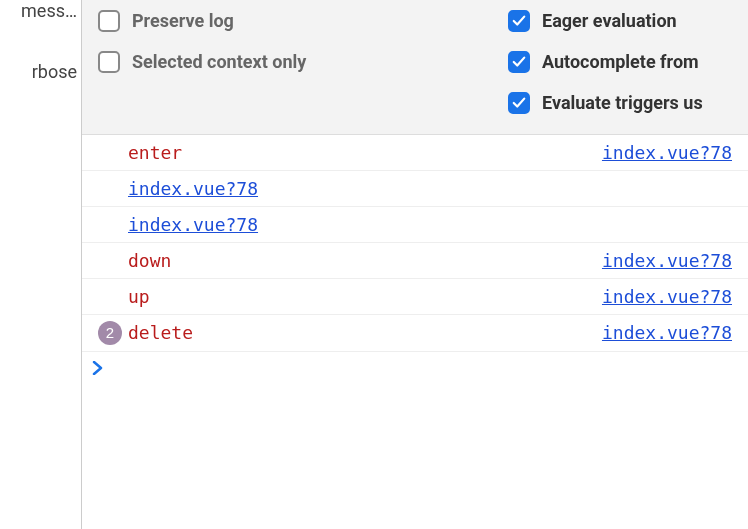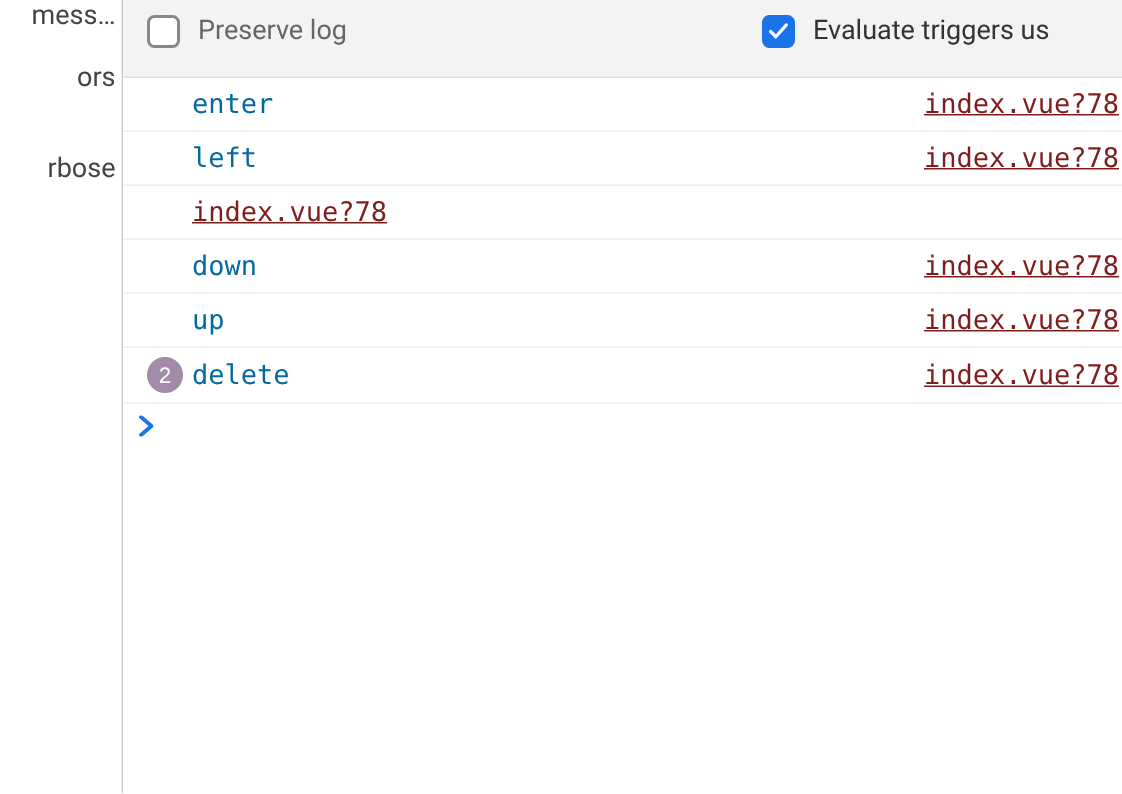--- a/index.html
+++ b/index.html
@@ -60,21 +60,21 @@
     margin-left: 6px;
     margin-top: 2px;
     cursor: pointer;
   }
   .checkbox.checked {
     background: #1a73e8;
     border-color: #1a73e8;
   }
   .checkbox.checked svg { display: block; }
   .checkbox svg { display: none; width: 14px; height: 14px; }
-  .setting-label { color: #666; line-height: 1.4; }
+  .setting-label { color: #666; line-height: 1.4; font-weight: bold; }
   .setting-label.checked { color: #333; }
   .console {
     flex: 1;
     overflow: hidden;
     font-family: Menlo, Consolas, monospace;
     font-size: 18px;
   }
   .log-row {
     display: flex;
     align-items: center;
@@ -91,81 +91,101 @@
     font-size: 15px;
     display: flex;
     align-items: center;
     justify-content: center;
     margin-left: 10px;
     margin-right: 6px;
     flex-shrink: 0;
     font-family: -apple-system, sans-serif;
   }
   .log-indent { width: 40px; flex-shrink: 0; }
-  .log-msg { flex: 1; color: #0369a1; }
+  .log-msg { flex: 1; color: #b91c1c; }
   .log-source {
-    color: #7f1d1d;
+    color: #1d4ed8;
     text-decoration: underline;
-    padding-right: 2px;
+    padding-right: 16px;
     white-space: nowrap;
     cursor: pointer;
   }
   .prompt-row {
     display: flex;
     align-items: center;
     padding: 6px 10px;
   }
   .prompt-chevron {
     color: #1a73e8;
     font-weight: bold;
     font-size: 18px;
   }
 </style>
 </head>
 <body>
 
 <div class="root">
   <div class="sidebar">
     <div class="sidebar-item mess">mess…</div>
-    <div class="sidebar-item">ors</div>
     <div class="sidebar-item"></div>
     <div class="sidebar-item">rbose</div>
   </div>
 
   <div class="main">
     <div class="settings">
       <div class="settings-col left">
         <div class="setting-row">
           <span class="checkbox">
             
           </span>
           <span class="setting-label">Preserve log</span>
+        </div>
+        <div class="setting-row">
+          <span class="checkbox">
+            
+          </span>
+          <span class="setting-label">Selected context only</span>
         </div>
       </div>
       <div class="settings-col">
         <div class="setting-row">
           <span class="checkbox checked">
             <svg viewBox="0 0 16 16">
                 <path d="M2 8 L6 12 L14 3" stroke="#fff" stroke-width="2.5" fill="none" stroke-linecap="round" stroke-linejoin="round"></path>
               </svg>
           </span>
+          <span class="setting-label checked">Eager evaluation</span>
+        </div>
+        <div class="setting-row">
+          <span class="checkbox checked">
+            <svg viewBox="0 0 16 16">
+                <path d="M2 8 L6 12 L14 3" stroke="#fff" stroke-width="2.5" fill="none" stroke-linecap="round" stroke-linejoin="round"></path>
+              </svg>
+          </span>
+          <span class="setting-label checked">Autocomplete from</span>
+        </div>
+        <div class="setting-row">
+          <span class="checkbox checked">
+            <svg viewBox="0 0 16 16">
+                <path d="M2 8 L6 12 L14 3" stroke="#fff" stroke-width="2.5" fill="none" stroke-linecap="round" stroke-linejoin="round"></path>
+              </svg>
+          </span>
           <span class="setting-label checked">Evaluate triggers us</span>
         </div>
       </div>
     </div>
 
     <div class="console">
       <div class="log-row">
         <span class="log-indent"></span>
         <span class="log-msg">enter</span>
         <span class="log-source">index.vue?78</span>
       </div>
       <div class="log-row">
         <span class="log-indent"></span>
-        <span class="log-msg">left</span>
         <span class="log-source">index.vue?78</span>
       </div>
       <div class="log-row">
         <span class="log-indent"></span>
         <span class="log-source">index.vue?78</span>
       </div>
       <div class="log-row">
         <span class="log-indent"></span>
         <span class="log-msg">down</span>
         <span class="log-source">index.vue?78</span>

